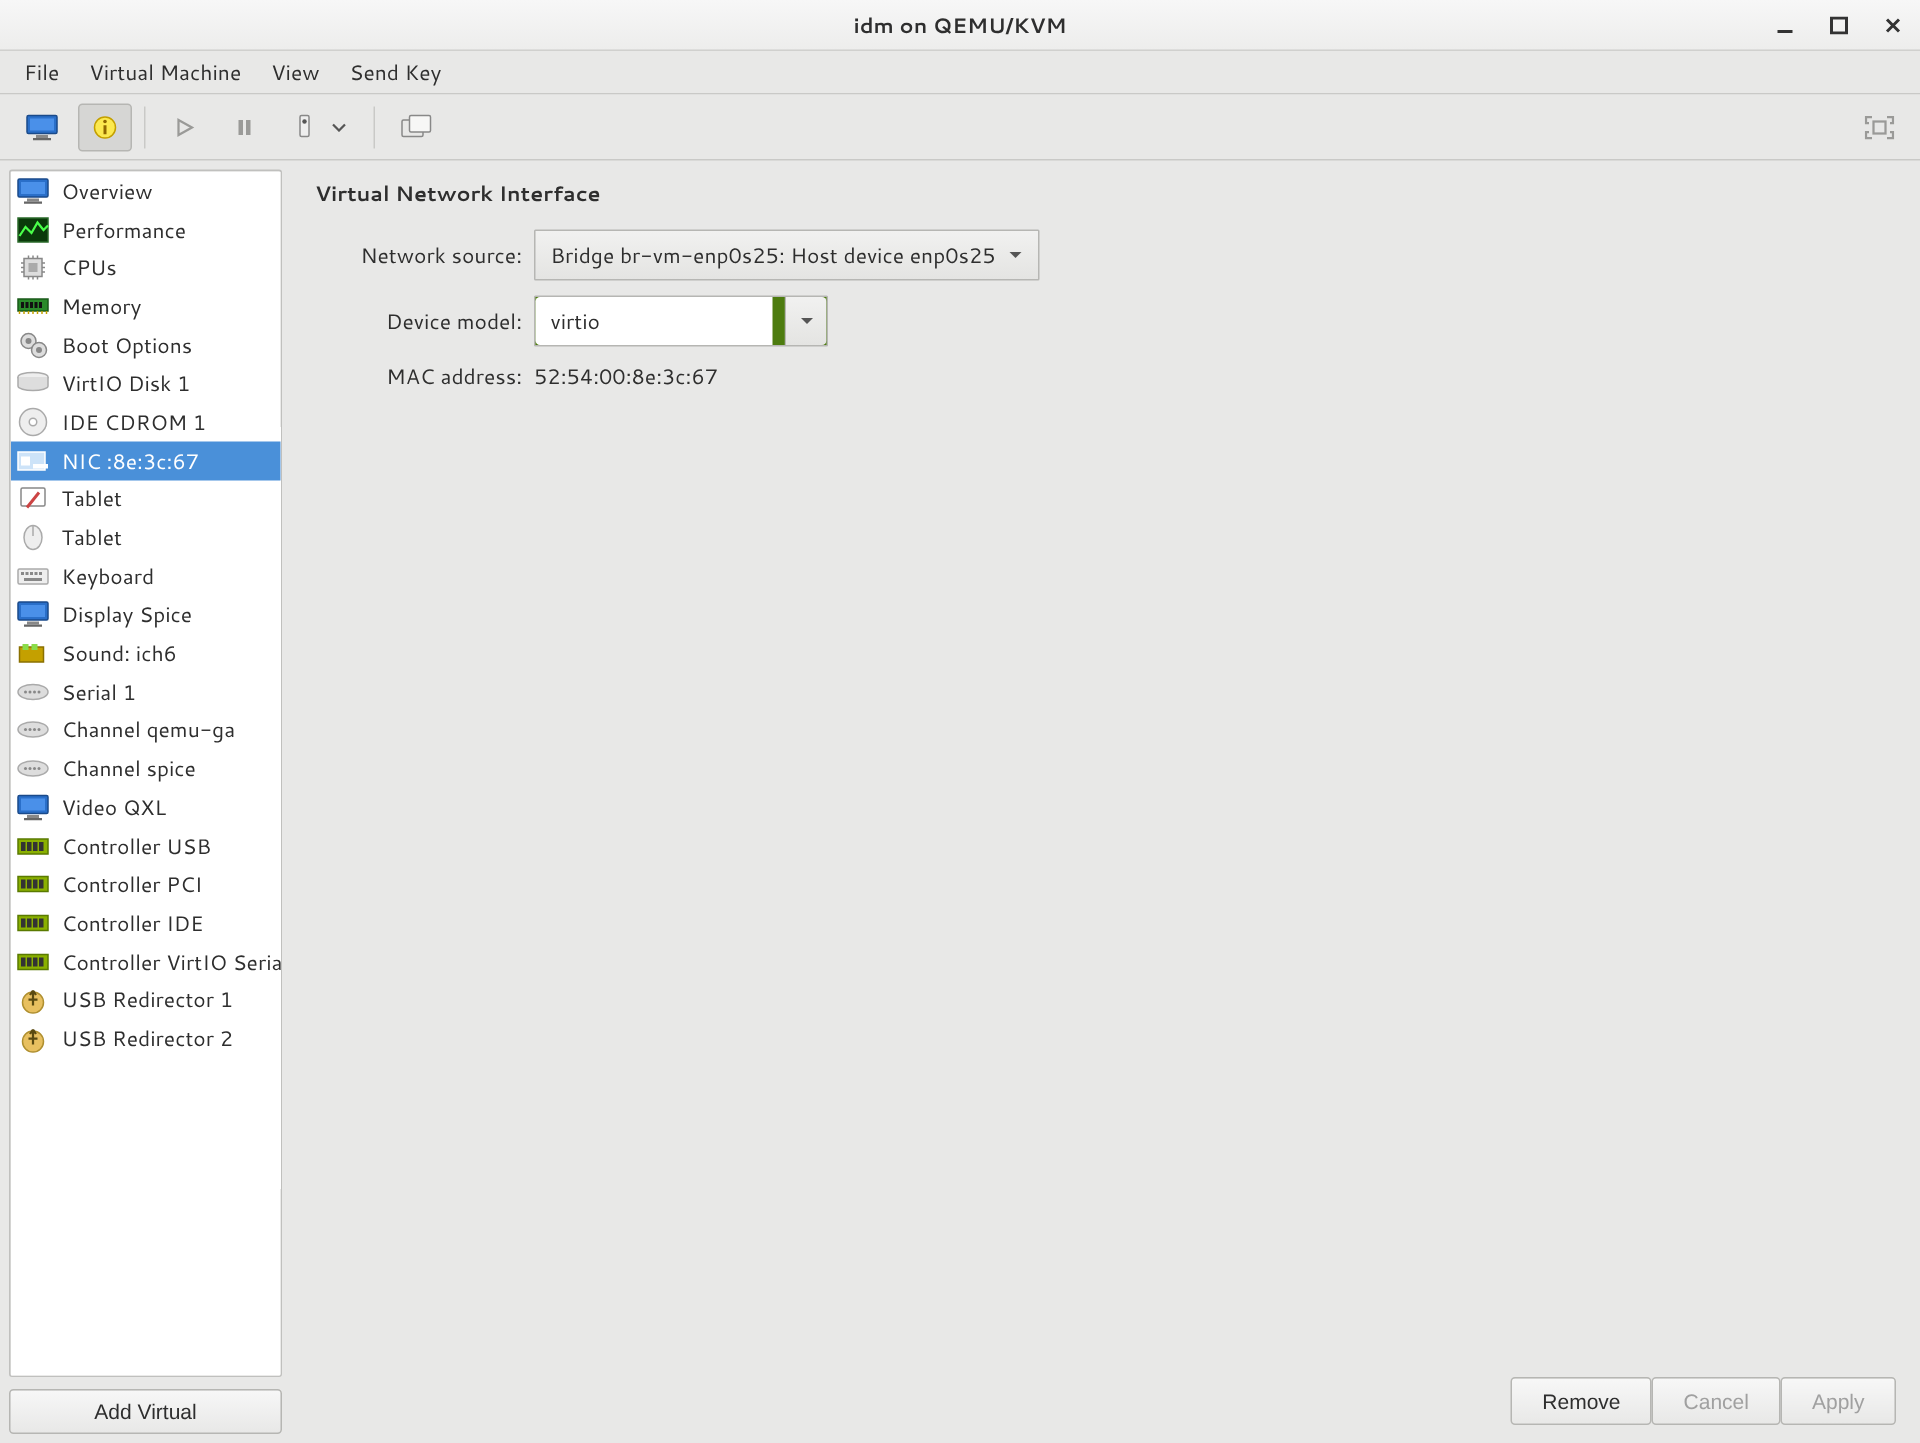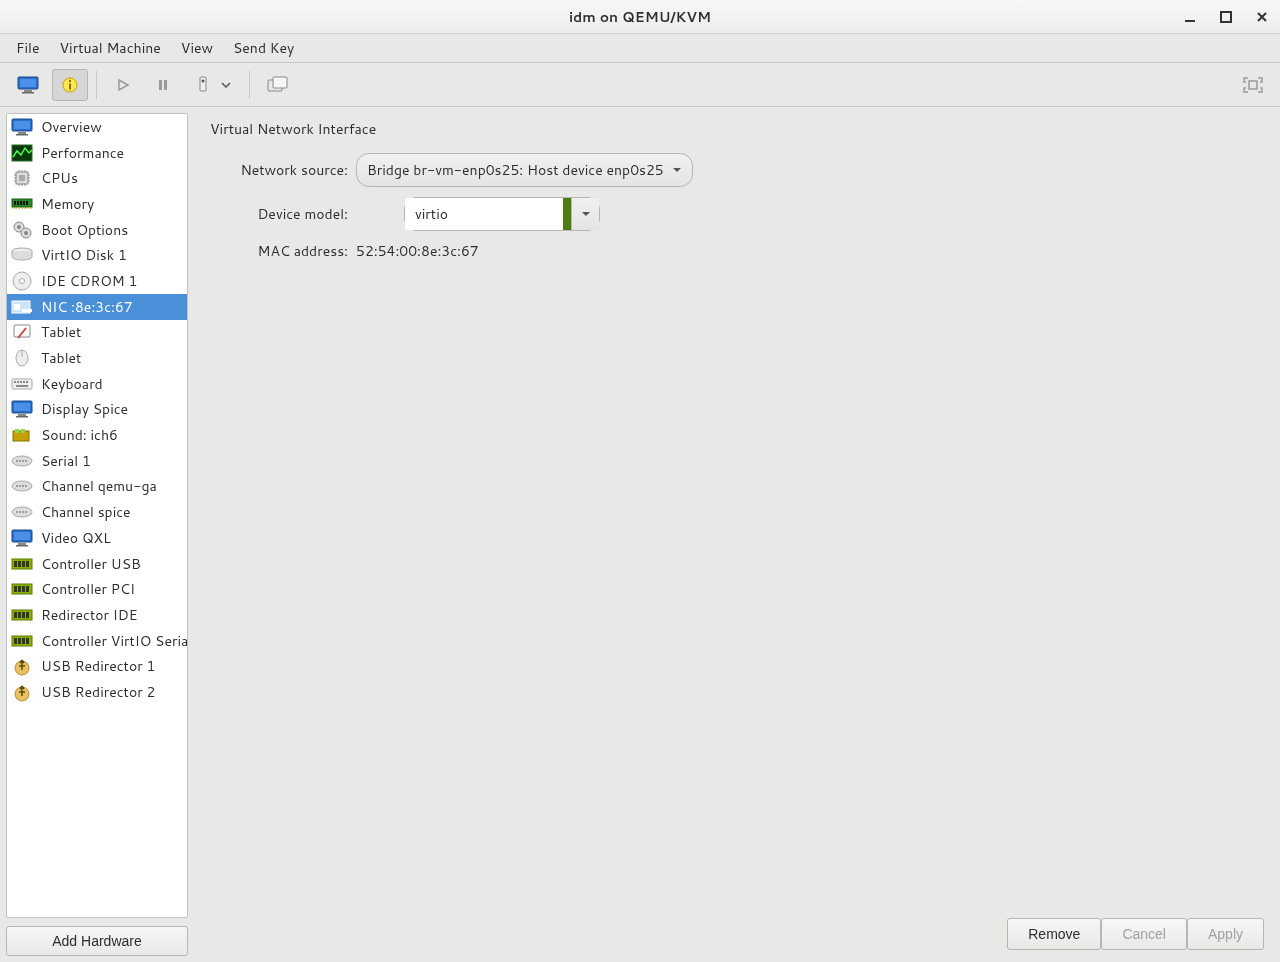--- a/index.html
+++ b/index.html
@@ -142,54 +142,53 @@
     font-size: 14px;
     color: #2e2e2e;
   }
   
   .details {
     flex: 1;
     padding: 12px 16px;
     position: relative;
   }
   .details-title {
-    font-weight: normal;
+    font-weight: bold;
     font-size: 14px;
     margin-bottom: 14px;
   }
   .form-row {
     display: flex;
     align-items: center;
     margin-bottom: 10px;
   }
   .form-label {
     width: 122px;
     text-align: right;
     padding-right: 8px;
     color: #2e2e2e;
     margin-left: 24px;
   }
   .combo {
     display: flex;
     align-items: center;
     height: 34px;
     border: 1px solid #b6b6b3;
-    border-radius: 13px;
+    border-radius: 1px;
     background: linear-gradient(to bottom, #f1f1f0, #e4e4e2);
     padding: 0 10px;
     gap: 8px;
     cursor: pointer;
     min-width: 310px;
     justify-content: space-between;
   }
   .combo.editable {
     background: #4d7c0f;
     padding: 0;
     min-width: 196px;
-    margin-left: 48px;
   }
   .combo.editable .combo-text {
     flex: 1;
     padding: 0 10px;
     background: #fff;
     height: 100%;
     display: flex;
     align-items: center;
     border-radius: 3px 0 0 3px;
   }
@@ -538,21 +537,21 @@
         <div class="hw-item">
           <span class="hw-icon">
             <svg width="22" height="16" viewBox="0 0 22 16">
               <rect x="1" y="3" width="20" height="10" fill="#8ab000" stroke="#5a7a00"></rect>
               <rect x="3" y="5" width="3" height="6" fill="#333"></rect>
               <rect x="7" y="5" width="3" height="6" fill="#333"></rect>
               <rect x="11" y="5" width="3" height="6" fill="#333"></rect>
               <rect x="15" y="5" width="3" height="6" fill="#333"></rect>
             </svg>
           </span>
-          <span>Redirector IDE</span>
+          <span>Controller IDE</span>
         </div>
         <div class="hw-item">
           <span class="hw-icon">
             <svg width="22" height="16" viewBox="0 0 22 16">
               <rect x="1" y="3" width="20" height="10" fill="#8ab000" stroke="#5a7a00"></rect>
               <rect x="3" y="5" width="3" height="6" fill="#333"></rect>
               <rect x="7" y="5" width="3" height="6" fill="#333"></rect>
               <rect x="11" y="5" width="3" height="6" fill="#333"></rect>
               <rect x="15" y="5" width="3" height="6" fill="#333"></rect>
             </svg>
@@ -571,21 +570,21 @@
         <div class="hw-item">
           <span class="hw-icon">
             <svg width="18" height="20" viewBox="0 0 18 20">
               <circle cx="9" cy="12" r="7" fill="#e8c060" stroke="#b09030"></circle>
               <path d="M9 4 v10 M9 4 l-2 3 M9 4 l2 3 M6 10 h6" stroke="#5a4a10" stroke-width="1.5" fill="none"></path>
             </svg>
           </span>
           <span>USB Redirector 2</span>
         </div>
       </div>
-    <button class="add-hw-btn">Add Hardware</button>
+    <button class="add-hw-btn">Add Virtual</button>
   </div>
 
   <div class="details">
     <div class="details-title">Virtual Network Interface</div>
 
     <div class="form-row">
       <div class="form-label">Network source:</div>
       <div class="combo">
         <span class="combo-text">Bridge br-vm-enp0s25: Host device enp0s25</span>
         <span>

